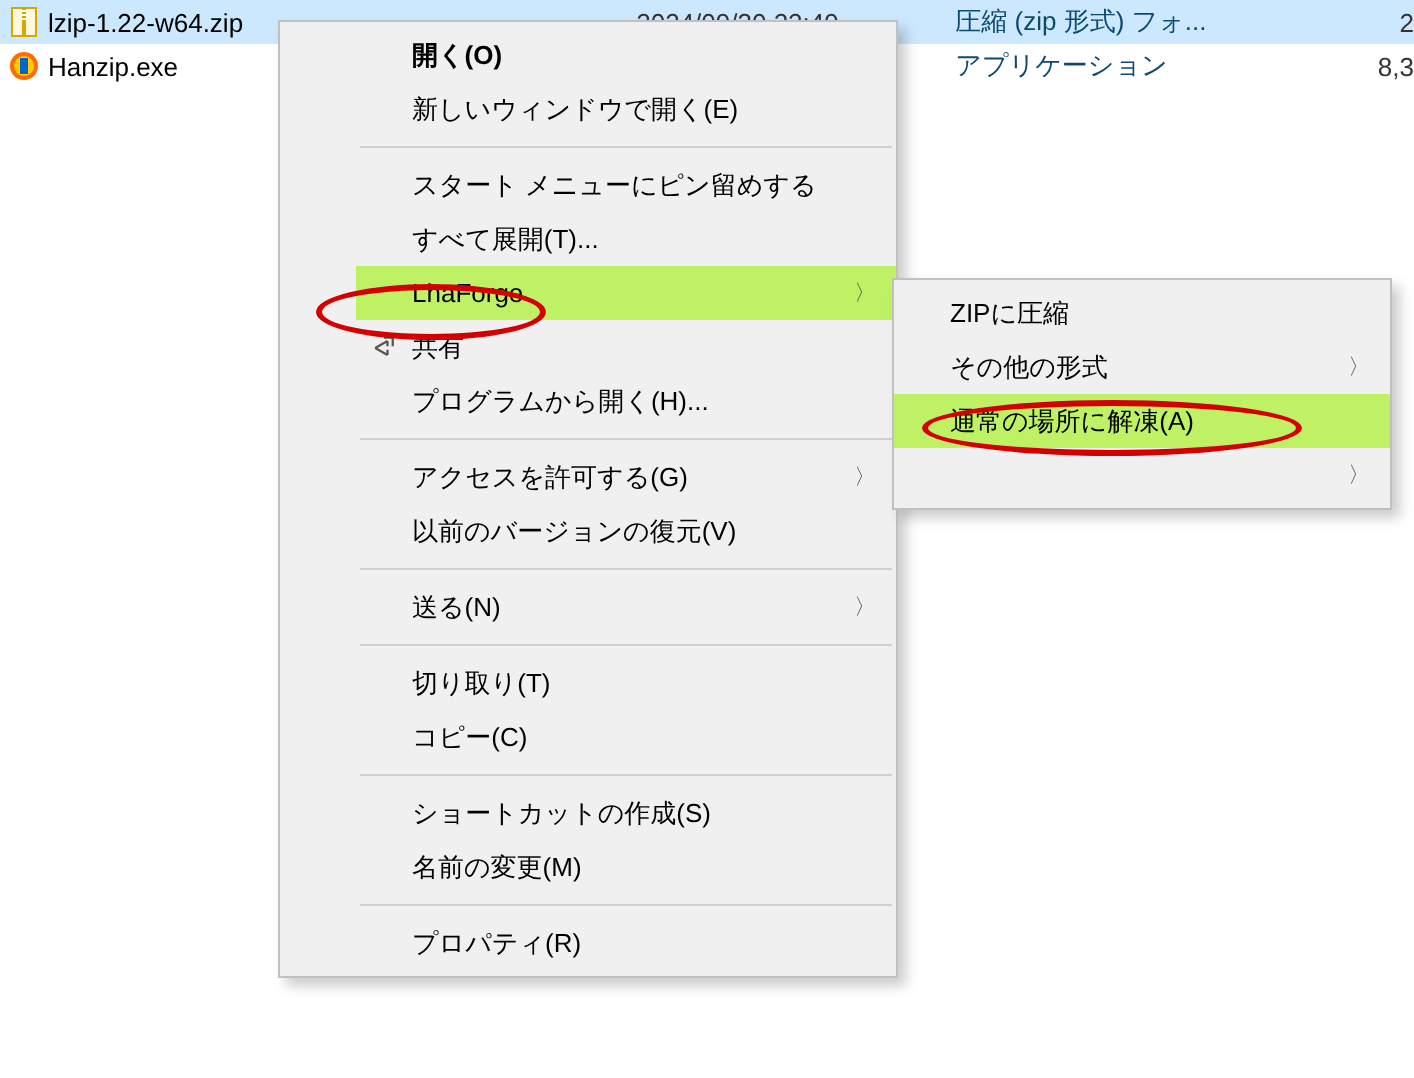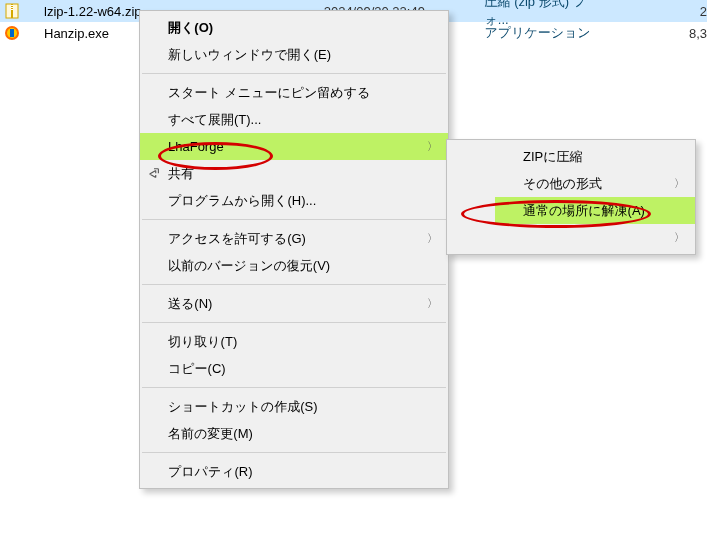--- a/index.html
+++ b/index.html
@@ -20,21 +20,20 @@
       position: absolute;
       top: 0;
       left: 0;
       width: 707px;
     }
     .file-row {
       display: flex;
       align-items: center;
       height: 22px;
       padding-left: 4px;
-      gap: 20px;
     }
     .file-row.selected {
       background: #cce8ff;
     }
     .file-icon {
       width: 16px;
       height: 16px;
       margin-right: 4px;
       display: inline-flex;
       align-items: center;
@@ -64,26 +63,26 @@
       position: absolute;
       background: #f0f0f0;
       border: 1px solid #c0c0c0;
       box-shadow: 4px 4px 6px rgba(0,0,0,0.2);
       padding: 3px 0;
     }
     .main-menu {
       top: 10px;
       left: 139px;
       width: 310px;
+      padding-left: 38px;
     }
     .sub-menu {
       top: 139px;
       left: 446px;
       width: 250px;
-      padding-left: 48px;
     }
     .menu-item {
       display: flex;
       align-items: center;
       height: 27px;
       padding: 0 26px 0 28px;
       cursor: default;
       position: relative;
     }
     .menu-item.highlighted {

